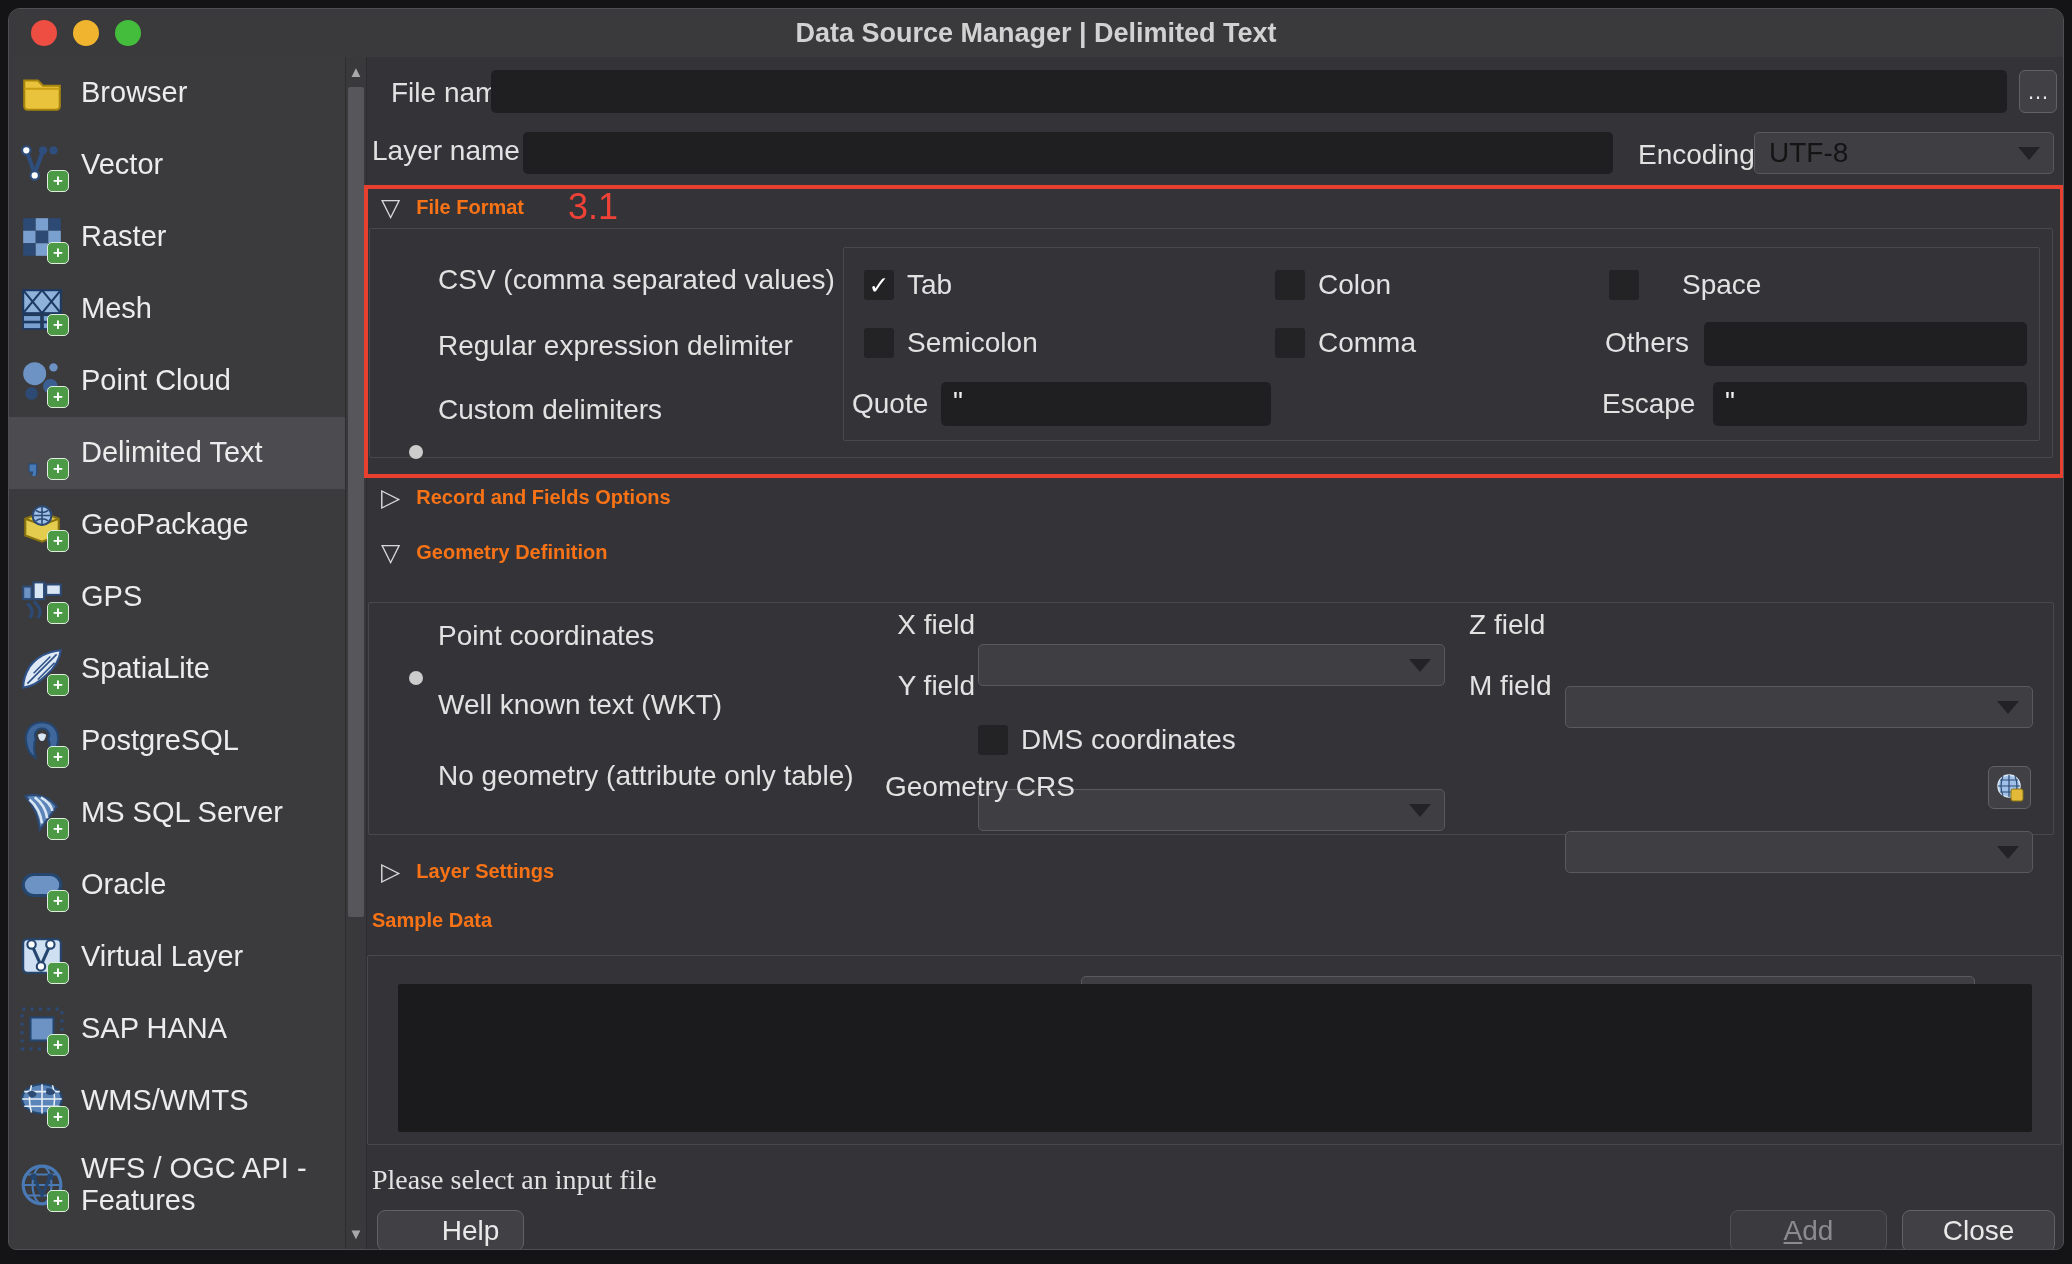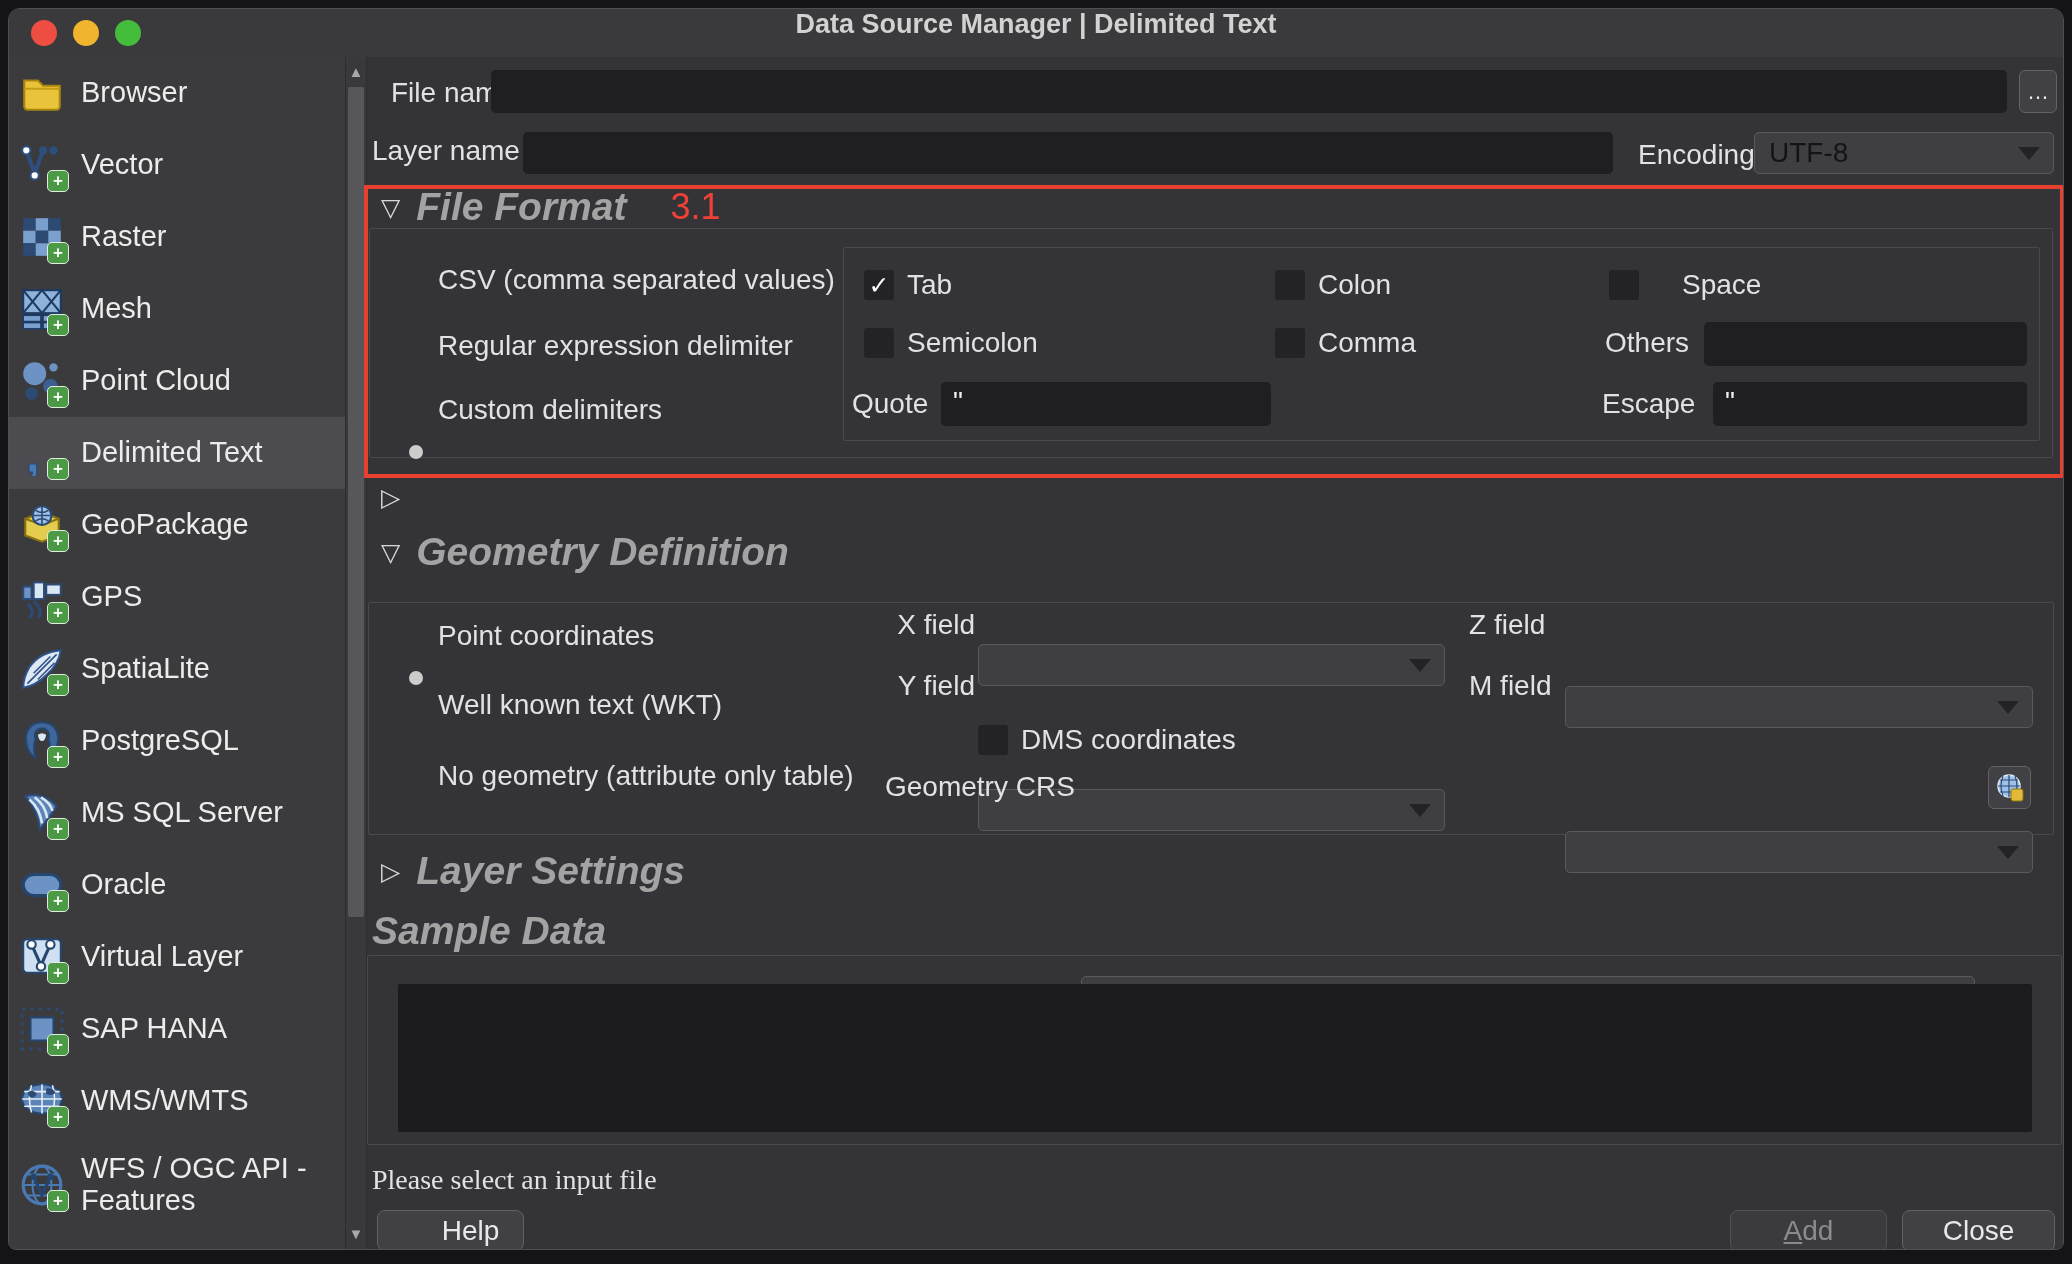--- a/index.html
+++ b/index.html
@@ -2,21 +2,21 @@
 <html><head>
 <meta charset="utf-8">
 <style>
   html,body{margin:0;padding:0;background:#18181a;}
   .screen{position:relative;width:2072px;height:1264px;background:#141416;overflow:hidden;
           font-family:"Liberation Sans","DejaVu Sans",sans-serif;-webkit-font-smoothing:antialiased;}
   .window{position:absolute;left:8px;top:8px;width:2056px;height:1242px;background:#343438;
           border:1px solid #505054;border-radius:12px 12px 8px 8px;overflow:hidden;box-sizing:border-box;}
   
   .titlebar{position:absolute;left:0;top:0;width:100%;height:48px;background:#3a3a3d;
-            border-bottom:1px solid #29292b;display:flex;align-items:flex-start;justify-content:center;}
+            border-bottom:1px solid #29292b;display:flex;align-items:center;justify-content:center;}
   .title{color:#d2d2d2;font-size:27px;font-weight:bold;}
   .lights{position:absolute;left:22px;top:11px;display:flex;gap:16px;}
   .light{width:26px;height:26px;border-radius:50%;}
   .light.red{background:#ee4d41;}
   .light.yellow{background:#f0b42e;}
   .light.green{background:#44bd3d;}
   
   .sidebar{position:absolute;left:0;top:48px;width:336px;height:1194px;background:#3b3b3e;overflow:hidden;}
   .sb-item{position:relative;height:72px;display:flex;align-items:center;padding-left:10px;box-sizing:border-box;}
   .sb-item.on{background:#4b4b50;}
@@ -29,21 +29,21 @@
   .sb-label{color:#ececec;font-size:29px;margin-left:16px;line-height:1.1;}
   
   .vscroll{position:absolute;left:336px;top:48px;width:22px;height:1194px;background:#39393c;
            border-left:1px solid #2d2d2f;border-right:1px solid #2d2d2f;box-sizing:border-box;}
   .sb-arrow{position:absolute;left:0;width:100%;text-align:center;color:#a8a8a8;font-size:15px;}
   .sb-thumb{position:absolute;left:2px;width:16px;background:#57575b;border-radius:2px;}
   
   .content{position:absolute;left:358px;top:48px;width:1698px;height:1194px;background:#343438;}
   .abs{position:absolute;box-sizing:border-box;}
   .lbl{color:#e2e2e2;font-size:28px;white-space:nowrap;}
-  .hdr{color:#a3a3a3;font-size:39px;font-weight:bold;white-space:nowrap;font-style:italic;}
+  .hdr{color:#f97316;font-size:20px;font-weight:bold;white-space:nowrap;}
   .tri{color:#d8d8d8;font-size:25px;}
   .lineedit{background:#1f1f21;border-radius:5px;color:#efefef;font-size:28px;
             padding:4px 12px 0 12px;overflow:hidden;white-space:nowrap;}
   .combo{background:#3f3f43;border:1px solid #5a5a5e;border-radius:5px;color:#141414;font-size:28px;
          display:flex;align-items:center;padding:0 44px 0 14px;position:relative;overflow:hidden;white-space:nowrap;}
   .combo .arrow{position:absolute;right:13px;top:50%;margin-top:-6px;width:0;height:0;
                 border-left:11px solid transparent;border-right:11px solid transparent;border-top:13px solid #232327;}
   .groupbox{border:1px solid #49494d;border-radius:2px;}
   .cb{width:30px;height:30px;background:#232326;border-radius:3px;color:#fff;
       display:flex;align-items:center;justify-content:center;font-size:25px;}
@@ -349,20 +349,21 @@
 
       <span class="abs lbl" style="left:485px;top:331px;">Quote</span>
       <div class="abs lineedit" style="left:574px;top:325px;width:330px;height:44px;">"</div>
 
       <span class="abs lbl" style="left:1235px;top:331px;">Escape</span>
       <div class="abs lineedit" style="left:1346px;top:325px;width:314px;height:44px;">"</div>
 
       
       <div class="abs" style="left:14px;top:421px;height:38px;display:flex;align-items:center;gap:16px;">
         <span class="tri">▷</span>
+        <span class="hdr">Record and Fields Options</span>
       </div>
 
       
       <div class="abs" style="left:14px;top:476px;height:38px;display:flex;align-items:center;gap:16px;">
         <span class="tri">▽</span>
         <span class="hdr">Geometry Definition</span>
       </div>
       <div class="abs groupbox" style="left:1px;top:545px;width:1686px;height:233px;"></div>
 
       <span class="abs radio on" style="left:34px;top:564px;"></span>

